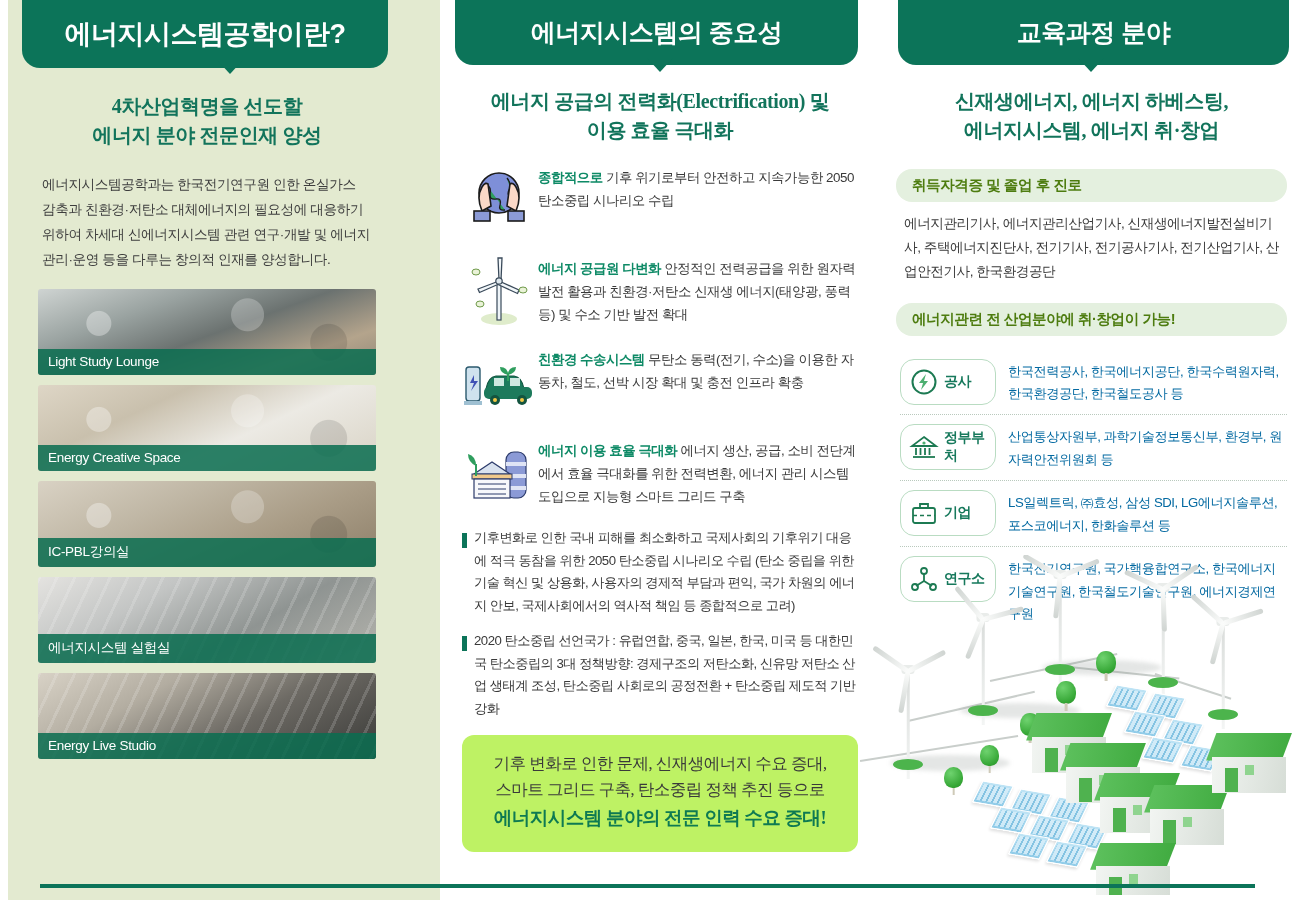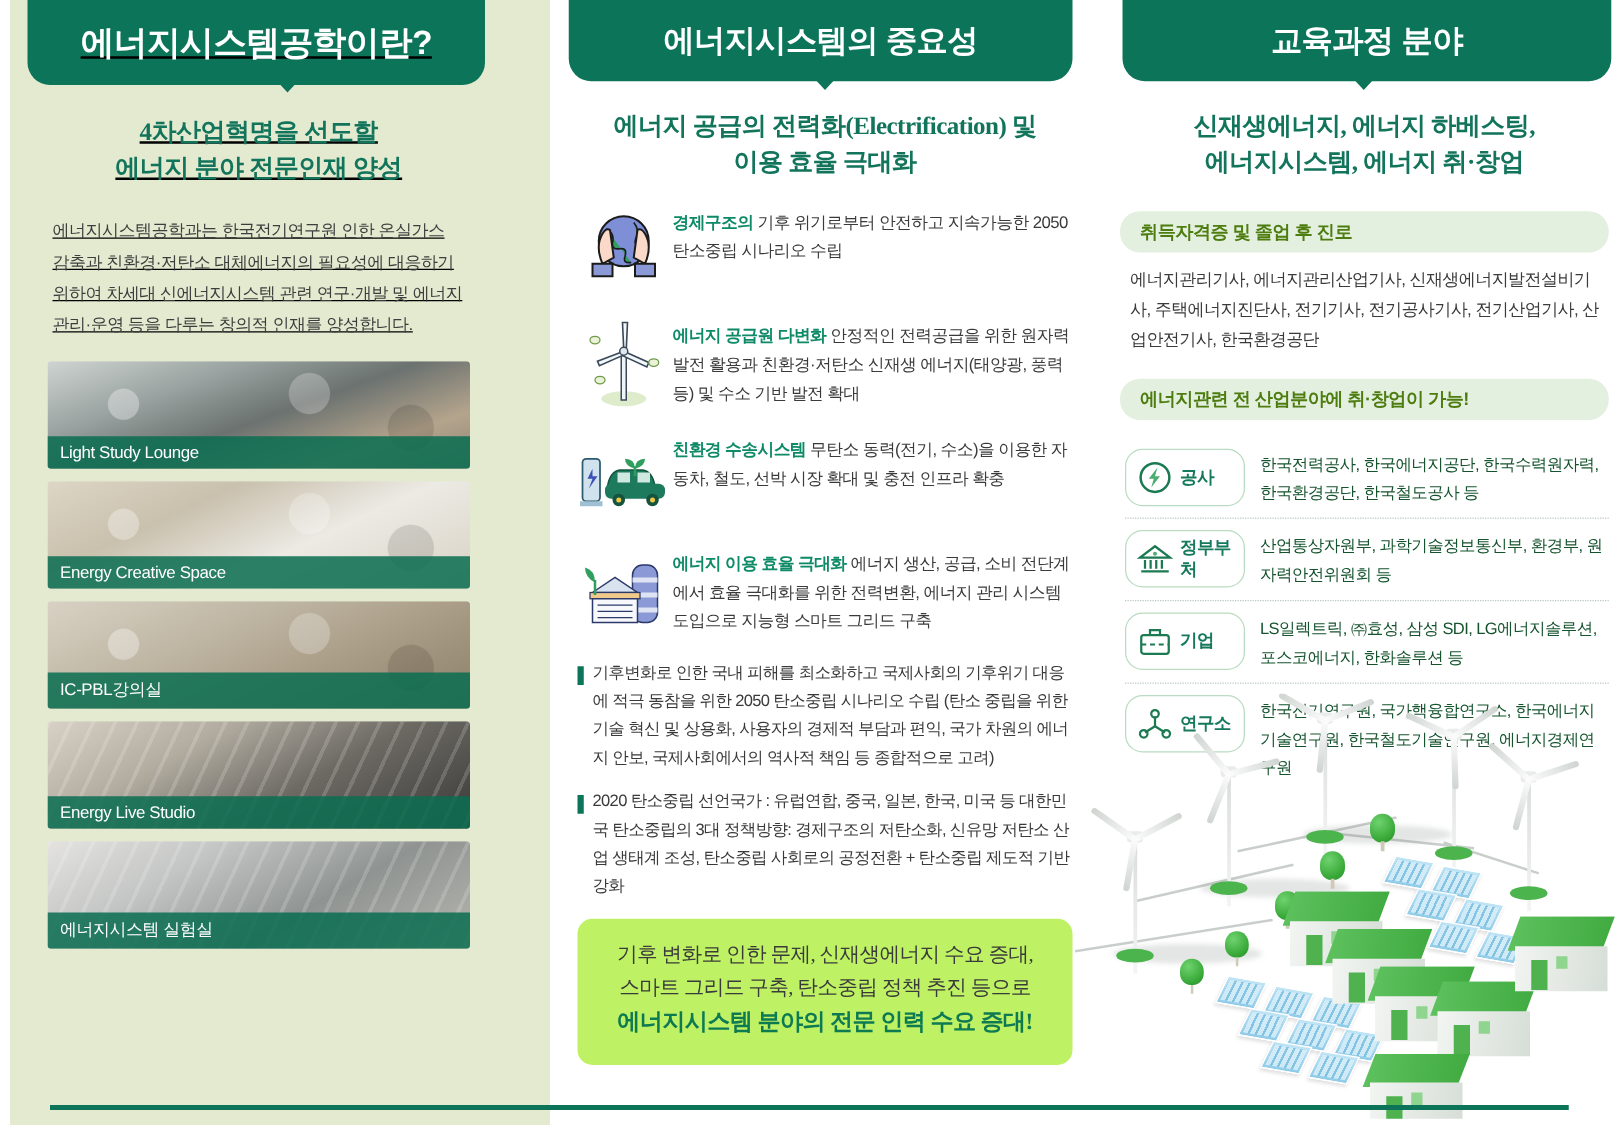--- a/index.html
+++ b/index.html
@@ -12,21 +12,21 @@
   .page { position: relative; width: 1297px; height: 916px; background: #fff; }
 
   
   .left-panel {
     position: absolute; left: 8px; top: 0; width: 432px; height: 900px;
     background: #e3ead0;
   }
 
   
   .col { position: absolute; top: 0; height: 916px; }
-  .col-1 { left: 8px;   width: 398px; text-decoration: underline; }
+  .col-1 { left: 8px;   width: 398px; }
   .col-2 { left: 448px; width: 424px; }
   .col-3 { left: 886px; width: 411px; }
 
   
   .hdr-wrap { position: relative; }
   .hdr {
     background: #0c7459;
     color: #fff;
     text-align: center;
     font-weight: bold;
@@ -120,21 +120,21 @@
   .career-row { display:flex; align-items:flex-start; padding: 9px 0; }
   .career-row + .career-row { border-top: 1px dotted #b9c9bd; }
   .badge {
     width:96px; min-width:96px; height:46px; border:1.4px solid #b9dcc2;
     border-radius:14px; display:flex; align-items:center; gap:5px;
     padding-left:8px; background:#fff;
   }
   .badge .bico { width:30px; height:30px; }
   .badge .blab { font-size:14px; font-weight:bold; color:#17795c; letter-spacing:-0.5px;}
   .career-row .ctext {
-    font-size:13.2px; line-height:1.7; color:#14532d;
+    font-size:13.2px; line-height:1.7; color:#0369a1;
     padding-left:12px; padding-top:2px; letter-spacing:-0.45px;
   }
 
   
   .scene { position:absolute; left:860px; top:555px; width:437px; height:340px; overflow:hidden; }
   .turbine { position:absolute; }
   .turbine .mast { position:absolute; left:50%; top:14px; width:2.5px; height:100%;
     background:linear-gradient(to bottom,#d9dcda,#f3f5f4); transform:translateX(-50%); }
   .turbine .base { position:absolute; left:50%; bottom:-5px; width:30px; height:11px;
     border-radius:50%; background:#4cb44c; transform:translateX(-50%); }
@@ -198,28 +198,28 @@
         <div class="ph-bg ph2"></div>
         <div class="ph-blobs"></div>
         <div class="cap">Energy Creative Space</div>
       </div>
       <div class="photo">
         <div class="ph-bg ph3"></div>
         <div class="ph-blobs"></div>
         <div class="cap">IC-PBL강의실</div>
       </div>
       <div class="photo">
+        <div class="ph-bg ph4"></div>
+        <div class="ph-lines"></div>
+        <div class="cap">에너지시스템 실험실</div>
+      </div>
+      <div class="photo">
         <div class="ph-bg ph5"></div>
         <div class="ph-lines"></div>
         <div class="cap">Energy Live Studio</div>
-      </div>
-      <div class="photo">
-        <div class="ph-bg ph4"></div>
-        <div class="ph-lines"></div>
-        <div class="cap">에너지시스템 실험실</div>
       </div>
     </div>
   </div>
 
   <div class="col col-2">
     <div class="hdr-wrap">
       <div class="hdr hdr-2">에너지시스템의 중요성</div>
       <div class="hdr-notch" style="top:58px; left:212px;"></div>
     </div>
 
@@ -236,21 +236,21 @@
             <circle cx="39" cy="30" r="20" fill="#7e8fd8" stroke="#1b1b1b" stroke-width="1.6"></circle>
             <path d="M25 20 q7 4 5 11 q-1 6 6 5 q6-1 4 6 q-2 6 5 5" fill="#2f9e5e" stroke="#1b1b1b" stroke-width="1.3"></path>
             <path d="M47 15 q5 6 2 12 q-3 6 4 8" fill="#2f9e5e" stroke="#1b1b1b" stroke-width="1.3"></path>
             <path d="M22 48 q-6-14 0-24 q3-5 6-3 l3 22 z" fill="#fbd9c8" stroke="#1b1b1b" stroke-width="1.6"></path>
             <path d="M56 48 q6-14 0-24 q-3-5-6-3 l-3 22 z" fill="#fbd9c8" stroke="#1b1b1b" stroke-width="1.6"></path>
             <rect x="14" y="48" width="16" height="10" fill="#8b9ad6" stroke="#1b1b1b" stroke-width="1.6"></rect>
             <rect x="48" y="48" width="16" height="10" fill="#8b9ad6" stroke="#1b1b1b" stroke-width="1.6"></rect>
           </svg>
         </div>
         <div class="txt">
-          <b>경제구조의</b><span>  기후 위기로부터 안전하고 지속가능한 2050 탄소중립 시나리오 수립</span>
+          <b>종합적으로</b><span>  기후 위기로부터 안전하고 지속가능한 2050 탄소중립 시나리오 수립</span>
         </div>
       </div>
 
       <div class="item">
         <div class="ico">
           <svg viewBox="0 0 78 74" width="78" height="74">
             <ellipse cx="39" cy="65" rx="18" ry="6" fill="#dfeccb"></ellipse>
             <rect x="37" y="26" width="4" height="40" fill="#eef4f8" stroke="#3a4a5a" stroke-width="1.2"></rect>
             <g stroke="#3a4a5a" stroke-width="1.3" fill="#f2f7fa">
               <path d="M39 26 l-1-22 l4 0 l-1 22 z"></path>

